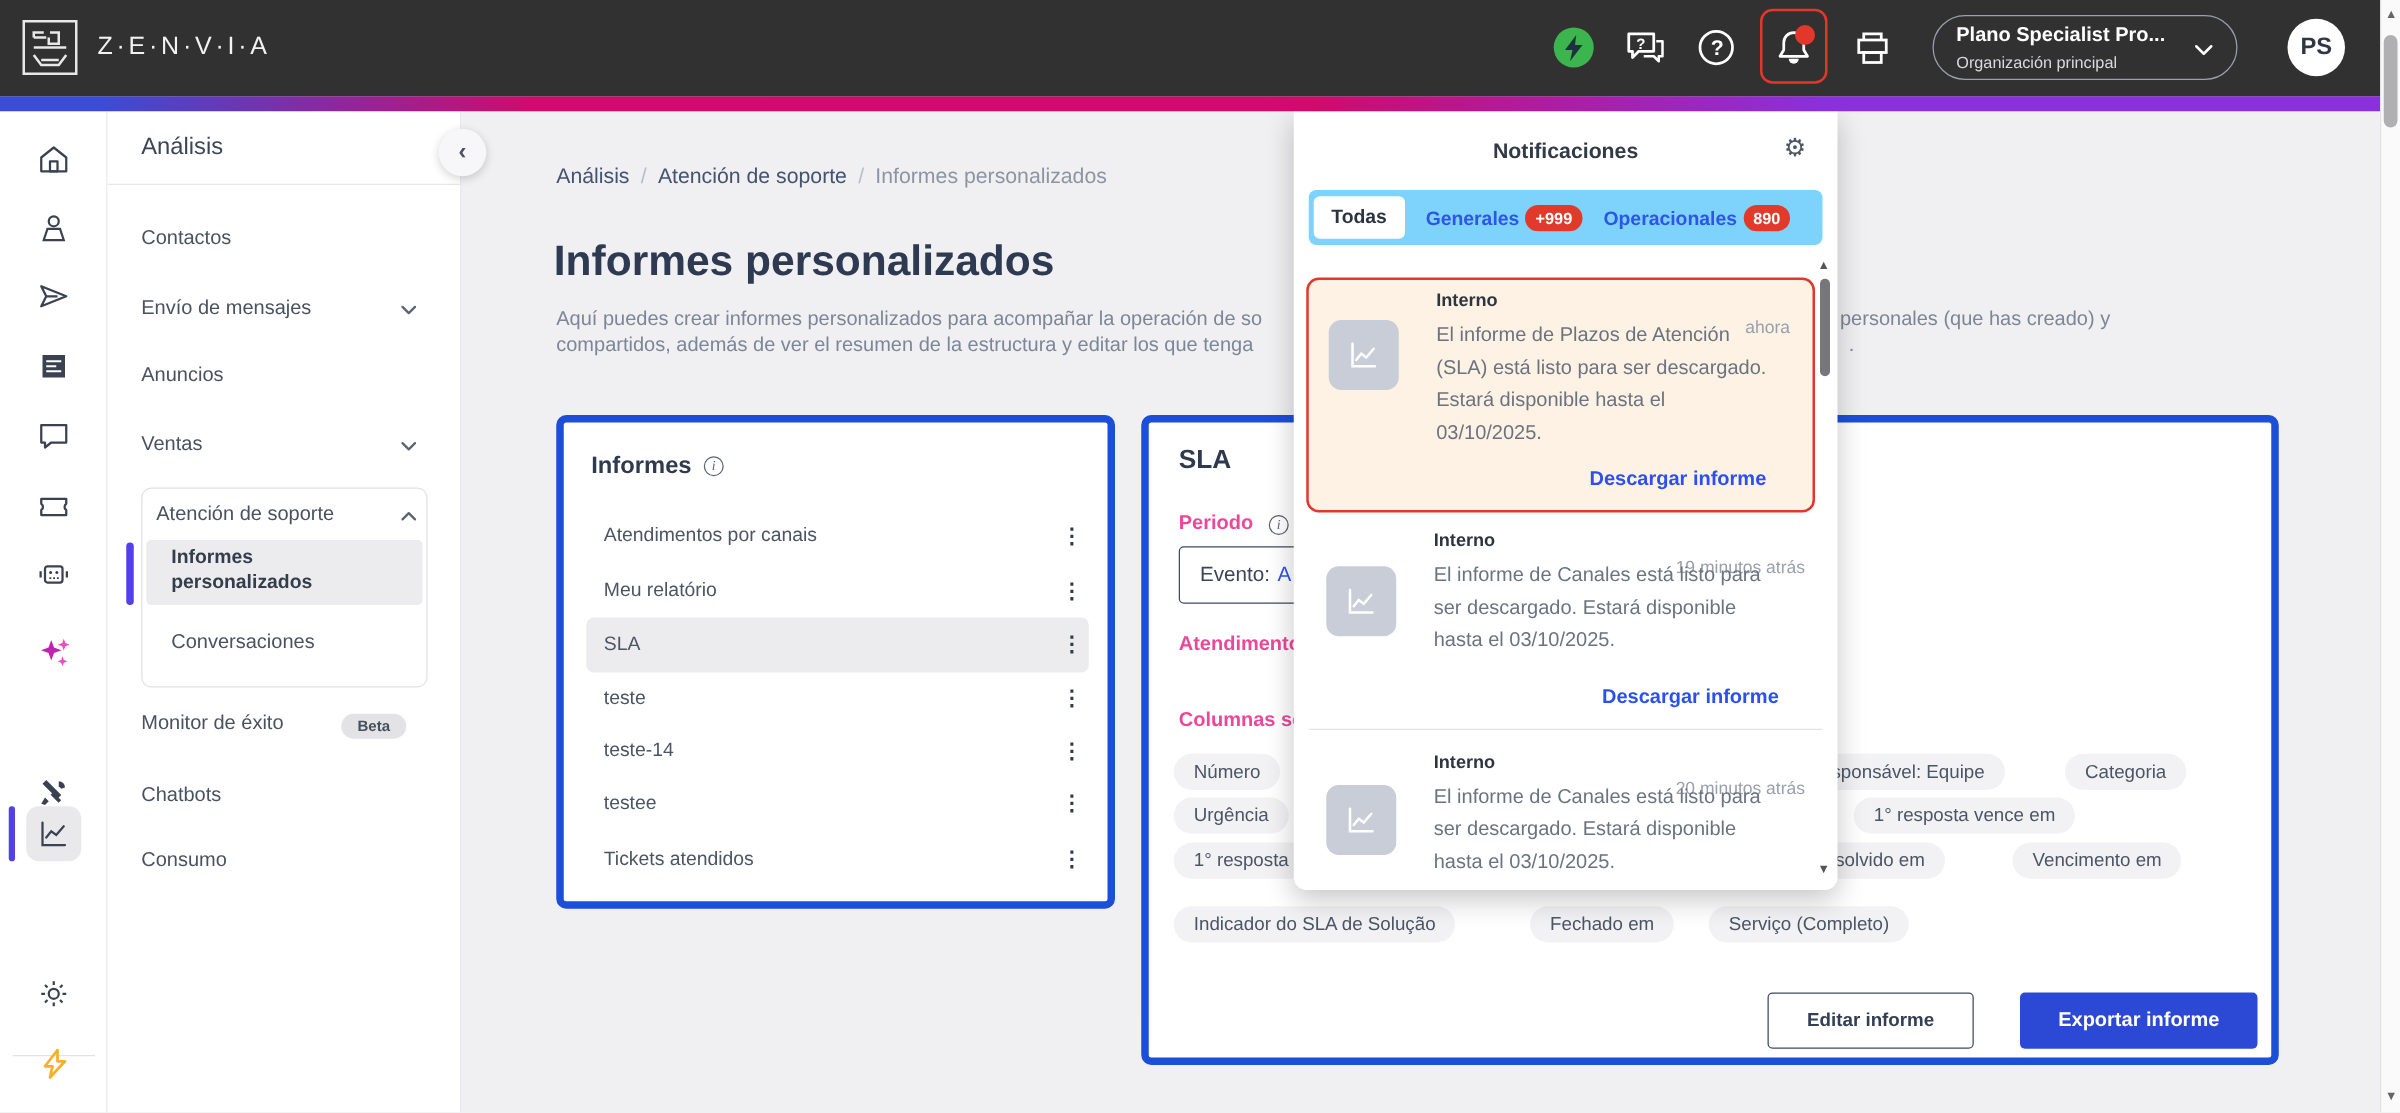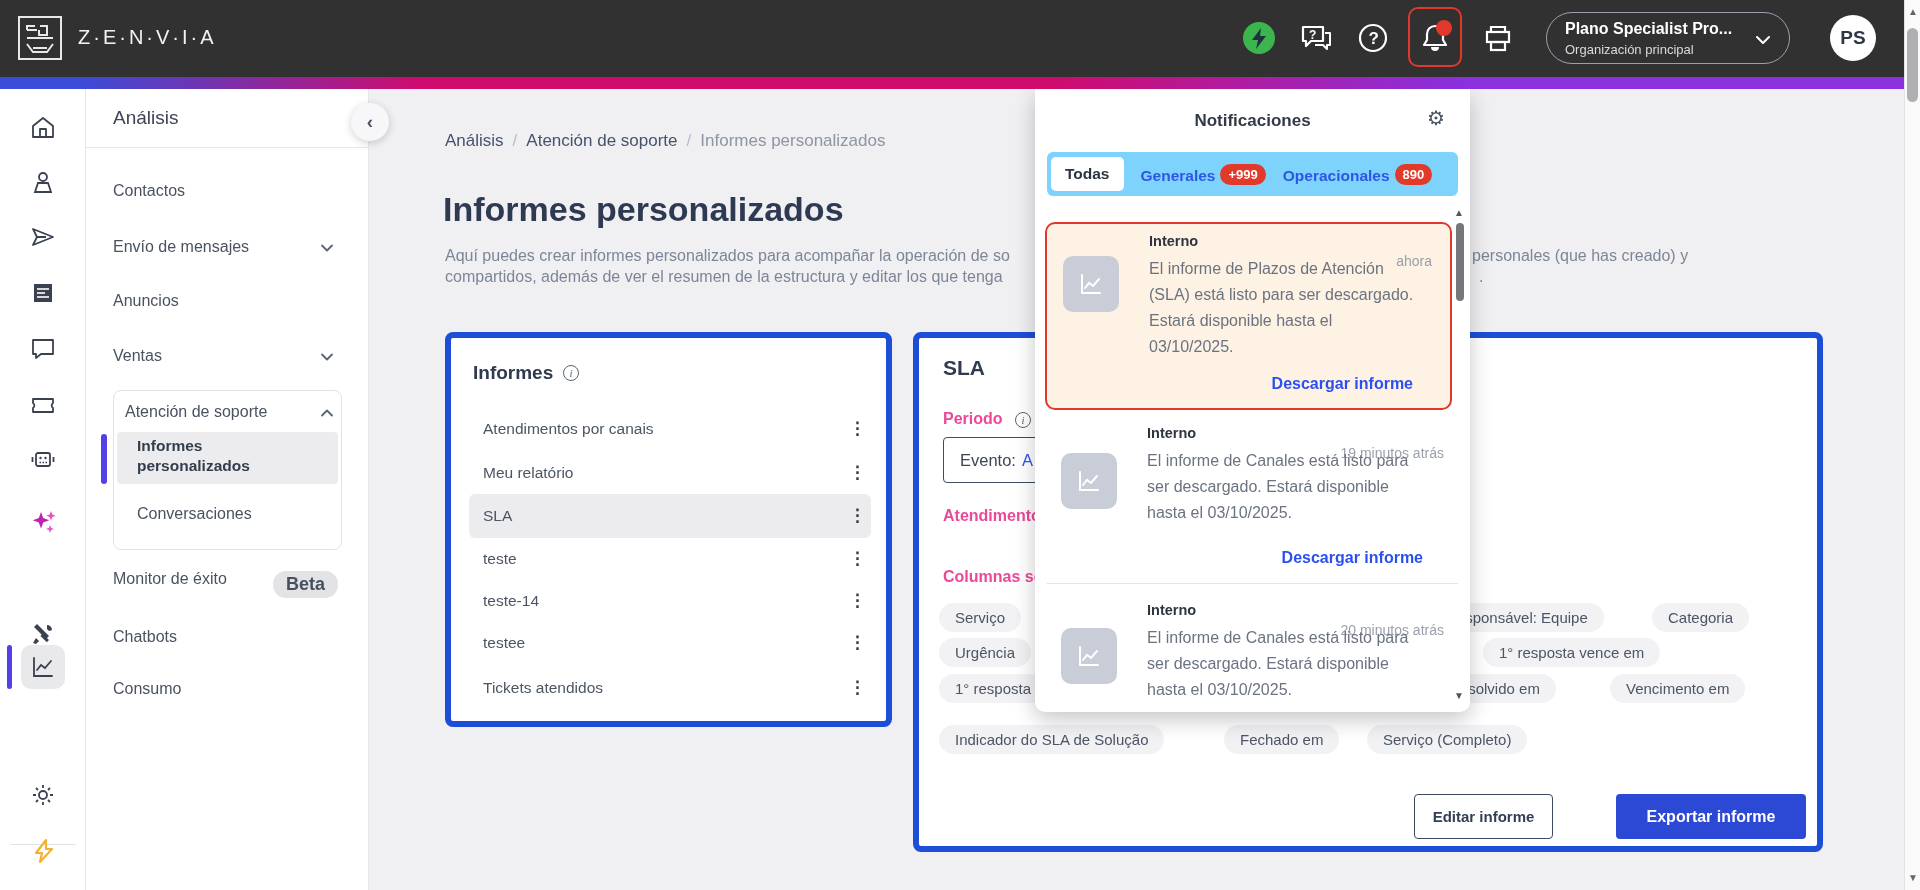--- a/index.html
+++ b/index.html
@@ -33,21 +33,21 @@
   .collapse-btn{position:absolute;left:265px;top:14px;width:38px;height:38px;border-radius:50%;background:#f7f7f9;
                 box-shadow:0 2px 8px rgba(0,0,0,.18);display:flex;align-items:center;justify-content:center;z-index:5;
                 color:#4a5260;font-size:19px;font-weight:700;}
   .nav-item{position:absolute;left:27px;font-size:16px;color:#4a5260;}
   .nav-chev{position:absolute;left:232px;width:18px;height:18px;}
   .group-box{position:absolute;left:27px;top:301px;width:229px;height:160px;border:1px solid #e2e2e4;border-radius:8px;box-sizing:border-box;}
   .sel-row{position:absolute;left:31px;top:343px;width:221px;height:52px;background:#ececee;border-radius:4px;}
   .sel-bar{position:absolute;left:15px;top:345px;width:6px;height:50px;background:#5240e8;border-radius:3px;}
   .sel-text{position:absolute;left:51px;top:347px;width:150px;font-size:15.5px;font-weight:700;color:#343d4c;line-height:20px;}
   .beta-pill{position:absolute;left:187px;top:482px;background:#e3e3e6;border-radius:13px;padding:3px 13px;
-             font-size:18px;font-weight:600;color:#454f5e;}
+             font-size:12px;font-weight:600;color:#454f5e;}
   
   .crumb{position:absolute;left:445px;top:131px;font-size:17px;z-index:1;}
   .crumb a{text-decoration:none;}
   .crumb .c1{color:#44536e;}
   .crumb .sep{color:#b8bdc7;padding:0 9px;}
   .crumb .c2{color:#8d95a4;}
   .page-title{position:absolute;left:443px;top:190px;font-size:34px;font-weight:700;color:#2e3a52;z-index:1;}
   .desc{position:absolute;font-size:16px;color:#7c8698;z-index:1;white-space:nowrap;}
   .card{position:absolute;background:#fff;border:6px solid #1d4ed8;border-radius:8px;box-sizing:border-box;z-index:2;}
   
@@ -327,35 +327,35 @@
     <div style="position:absolute;left:24px;top:18px;font-size:21px;font-weight:700;color:#2f3a4e;">SLA</div>
     <span class="sla-label" style="left:24px;top:72px;">Periodo</span>
     <span class="info-ic" style="position:absolute;left:96px;top:74px;">i</span>
     <div class="evt-box">
       <span>Evento:</span>
       <span class="evt-a">A</span>
     </div>
     <span class="sla-label" style="left:24px;top:169px;">Atendimentos</span>
     <span class="sla-label" style="left:24px;top:230px;">Columnas seleccionadas</span>
 
-    <span class="chip" style="left:20px;top:265px;">Serviço</span>
+    <span class="chip" style="left:20px;top:265px;">Número</span>
     <span class="chip" style="left:20px;top:300px;">Urgência</span>
     <span class="chip" style="left:20px;top:336px;">1° resposta</span>
 
     <span class="chip" style="left:511px;top:265px;">Responsável: Equipe</span>
     <span class="chip" style="left:733px;top:265px;">Categoria</span>
     <span class="chip" style="left:564px;top:300px;">1° resposta vence em</span>
     <span class="chip" style="left:514px;top:336px;">Resolvido em</span>
     <span class="chip" style="left:691px;top:336px;">Vencimento em</span>
 
     <span class="chip" style="left:20px;top:387px;">Indicador do SLA de Solução</span>
     <span class="chip" style="left:305px;top:387px;">Fechado em</span>
     <span class="chip" style="left:448px;top:387px;">Serviço (Completo)</span>
 
-    <div class="btn-outline" style="left:495px;top:456px;width:139px;height:45px;">Editar informe</div>
+    <div class="btn-outline" style="left:495px;top:456px;width:165px;height:45px;">Editar informe</div>
     <div class="btn-blue" style="left:697px;top:456px;width:190px;height:45px;">Exportar informe</div>
   </div>
 
   <div class="panel">
     <div class="panel-title">Notificaciones</div>
     <div class="panel-gear">⚙</div>
 
     <div class="tabs-bar">
       <span class="tab-chip">Todas</span>
       <span class="tab-link">

